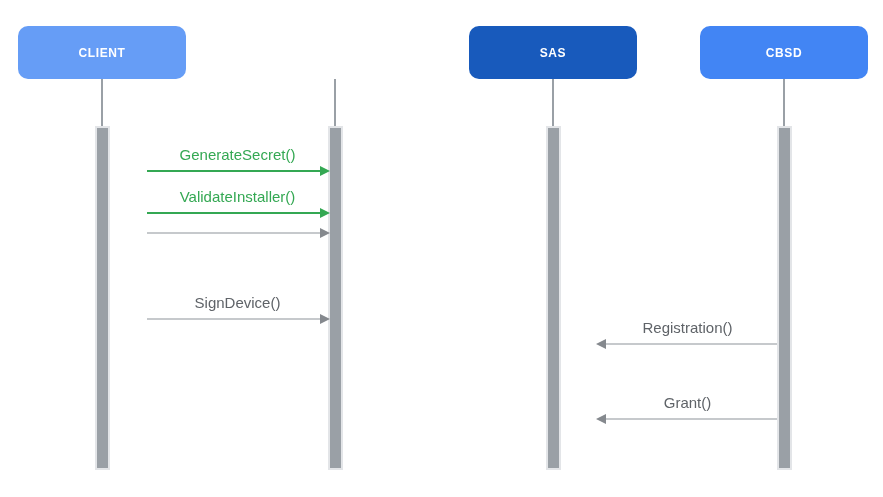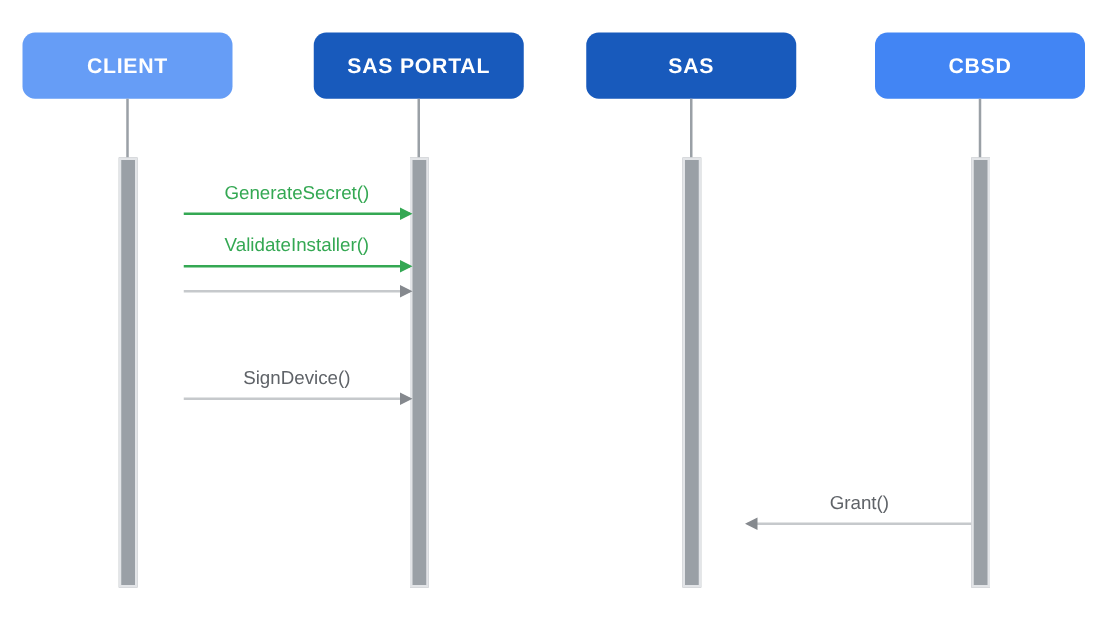--- a/index.html
+++ b/index.html
@@ -19,21 +19,21 @@
     background:#FFFFFF;
     overflow:hidden;
   }
   
   .actor-box{
     position:absolute;
     top:26px; height:53px; width:168px;
     border-radius:10px;
     display:flex; align-items:center; justify-content:center;
     color:var(--white);
-    font-size:17px; font-weight:bold; letter-spacing:0.6px;
+    font-size:12px; font-weight:bold; letter-spacing:0.6px;
   }
   .actor-box.light{background:var(--light-blue);}
   .actor-box.medium{background:var(--medium-blue);}
   .actor-box.dark{background:var(--dark-blue);}
 
   
   .lifeline{
     position:absolute;
     top:79px; height:47px; width:2px;
     background:var(--bar-gray);
@@ -93,23 +93,20 @@
 <body>
 
 <div class="diagram">
 
   <div class="actor-box light pos-client">
     <span>CLIENT</span>
   </div>
   <div class="lifeline pos-client"></div>
   <div class="activation-bar pos-client"></div>
 
-  <div class="actor-box dark pos-portal">
-    <span>SAS PORTAL</span>
-  </div>
   <div class="lifeline pos-portal"></div>
   <div class="activation-bar pos-portal"></div>
 
   <div class="actor-box dark pos-sas">
     <span>SAS</span>
   </div>
   <div class="lifeline pos-sas"></div>
   <div class="activation-bar pos-sas"></div>
 
   <div class="actor-box medium pos-cbsd">
@@ -138,20 +135,26 @@
     </div>
   </div>
 
   <div class="message gray dir-right msg-left m4">
     <div class="msg-label">SignDevice()</div>
     <div class="msg-line">
       <span class="arrowhead"></span>
     </div>
   </div>
 
+  <div class="message gray dir-left msg-right m5">
+    <div class="msg-label">Registration()</div>
+    <div class="msg-line">
+      <span class="arrowhead"></span>
+    </div>
+  </div>
 
   <div class="message gray dir-left msg-right m6">
     <div class="msg-label">Grant()</div>
     <div class="msg-line">
       <span class="arrowhead"></span>
     </div>
   </div>
 
 </div>
 

